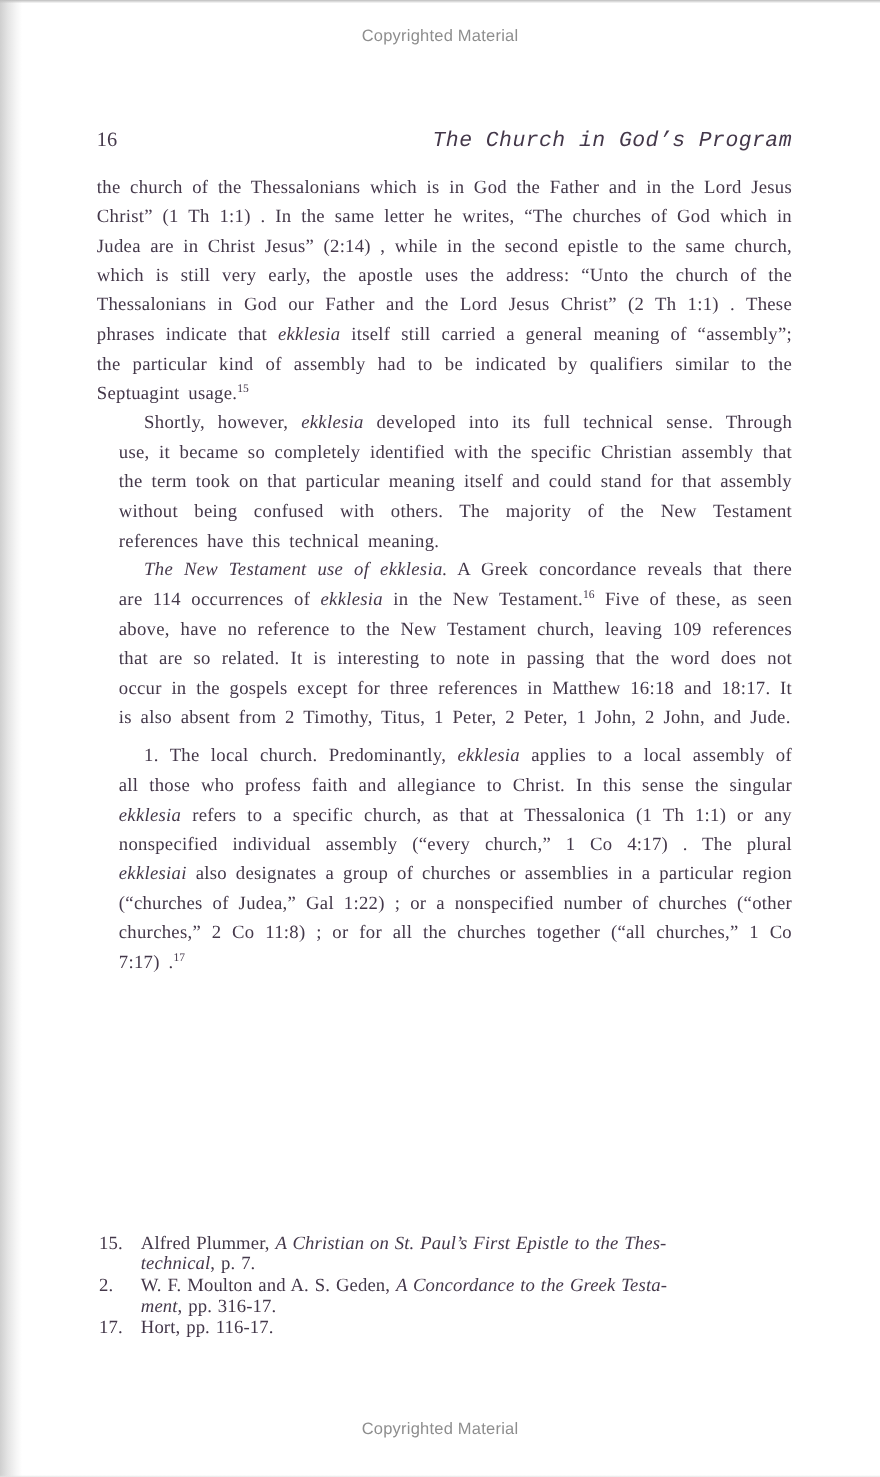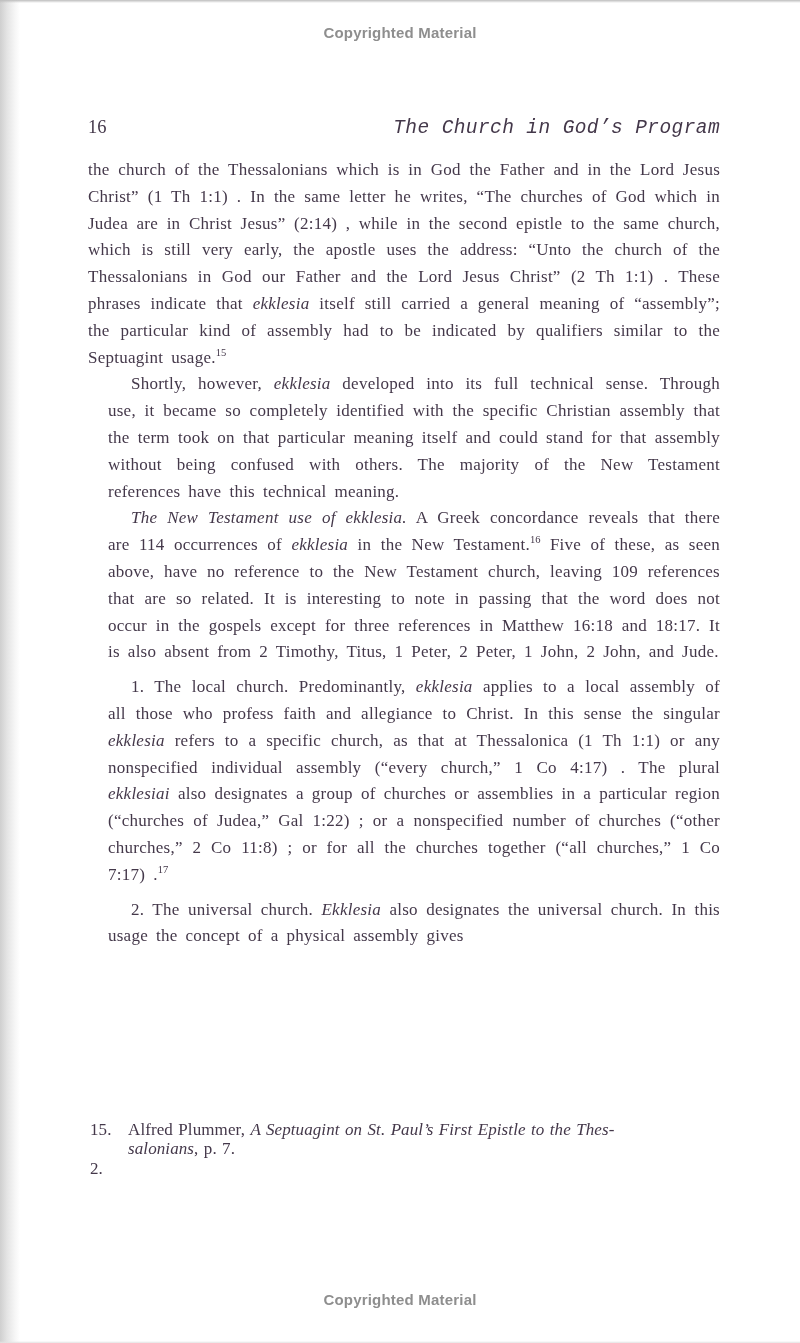--- a/index.html
+++ b/index.html
@@ -27,21 +27,21 @@
     background:linear-gradient(to bottom,#bdbdbd,rgba(255,255,255,0));
   }
   .edge-bottom{
     position:absolute;left:0;bottom:0;width:800px;height:2px;
     background:linear-gradient(to top,#e3e3e3,rgba(255,255,255,0));
   }
   .copyright{
     position:absolute;left:0;width:800px;
     text-align:center;
     font-family:"Liberation Sans","DejaVu Sans",sans-serif;
-    font-weight:700;
+    font-weight:400;
     font-size:15px;
     letter-spacing:0.2px;
     color:var(--copyright);
   }
   .copyright.top{top:24px;}
   .copyright.bottom{top:1291px;}
   .running-header{
     position:absolute;top:117px;left:88px;width:632px;
     display:flex;justify-content:space-between;align-items:baseline;
   }
@@ -102,21 +102,21 @@
 <div class="running-header">
   <span class="page-number">16</span>
   <span class="running-title">The Church in God’s Program</span>
 </div>
 
 <div class="body-text">
     <p class=""><span>the church of the Thessalonians which is in God the Father and in the Lord Jesus Christ” (1 Th 1:1) .  In the same letter he writes, “The churches of God which in Judea are in Christ Jesus” (2:14) , while in the second epistle to the same church, which is still very early, the apostle uses the address: “Unto the church of the Thessalonians in God our Father and the Lord Jesus Christ” (2 Th 1:1) .  These phrases indicate that </span><i>ekklesia</i><span> itself still carried a general meaning of “assembly”; the particular kind of assembly had to be indicated by qualifiers similar to the Septuagint usage.</span><sup class="fnref">15</sup></p>
     <p class="indent"><span>Shortly, however, </span><i>ekklesia</i><span> developed into its full technical sense.  Through use, it became so completely identified with the specific Christian assembly that the term took on that particular meaning itself and could stand for that assembly without being confused with others.  The majority of the New Testament references have this technical meaning.</span></p>
     <p class="indent"><i>The New Testament use of ekklesia.</i><span>  A Greek concordance reveals that there are 114 occurrences of </span><i>ekklesia</i><span> in the New Testament.</span><sup class="fnref">16</sup><span>  Five of these, as seen above, have no reference to the New Testament church, leaving 109 references that are so related.  It is interesting to note in passing that the word does not occur in the gospels except for three references in Matthew 16:18 and 18:17.  It is also absent from 2 Timothy, Titus, 1 Peter, 2 Peter, 1 John, 2 John, and Jude.</span></p>
     <p class="indent gap"><span>1. The local church.  Predominantly, </span><i>ekklesia</i><span> applies to a local assembly of all those who profess faith and allegiance to Christ. In this sense the singular </span><i>ekklesia</i><span> refers to a specific church, as that at Thessalonica (1 Th 1:1) or any nonspecified individual assembly (“every church,” 1 Co 4:17) .  The plural </span><i>ekklesiai</i><span> also designates a group of churches or assemblies in a particular region (“churches of Judea,” Gal 1:22) ; or a nonspecified number of churches (“other churches,” 2 Co 11:8) ; or for all the churches together (“all churches,” 1 Co 7:17) .</span><sup class="fnref">17</sup></p>
-    <p class="indent gap"><span>2. The universal church.  </span><i>Ekklesia</i><span> also designates the universal church.  In this usage the concept of a physical assembly gives</span></p>
   </div>
 
 <div class="footnotes">
-    <div class="footnote"><span class="fn-num">15.</span><span class="fn-body"><span>Alfred Plummer, </span><i>A Septuagint on St. Paul’s First Epistle to the Thes-</i><br><i>salonians</i><span>, p. 7.</span></span></div>
-    <div class="footnote"><span class="fn-num">2.</span></div>
+    <div class="footnote"><span class="fn-num">15.</span><span class="fn-body"><span>Alfred Plummer, </span><i>A Christian on St. Paul’s First Epistle to the Thes-</i><br><i>technical</i><span>, p. 7.</span></span></div>
+    <div class="footnote"><span class="fn-num">2.</span><span class="fn-body"><span>W. F. Moulton and A. S. Geden, </span><i>A Concordance to the Greek Testa-</i><br><i>ment</i><span>, pp. 316-17.</span></span></div>
+    <div class="footnote"><span class="fn-num">17.</span><span class="fn-body"><span>Hort, pp. 116-17.</span></span></div>
   </div>
 
 <div class="copyright bottom">Copyrighted Material</div>
 
 </body></html>

